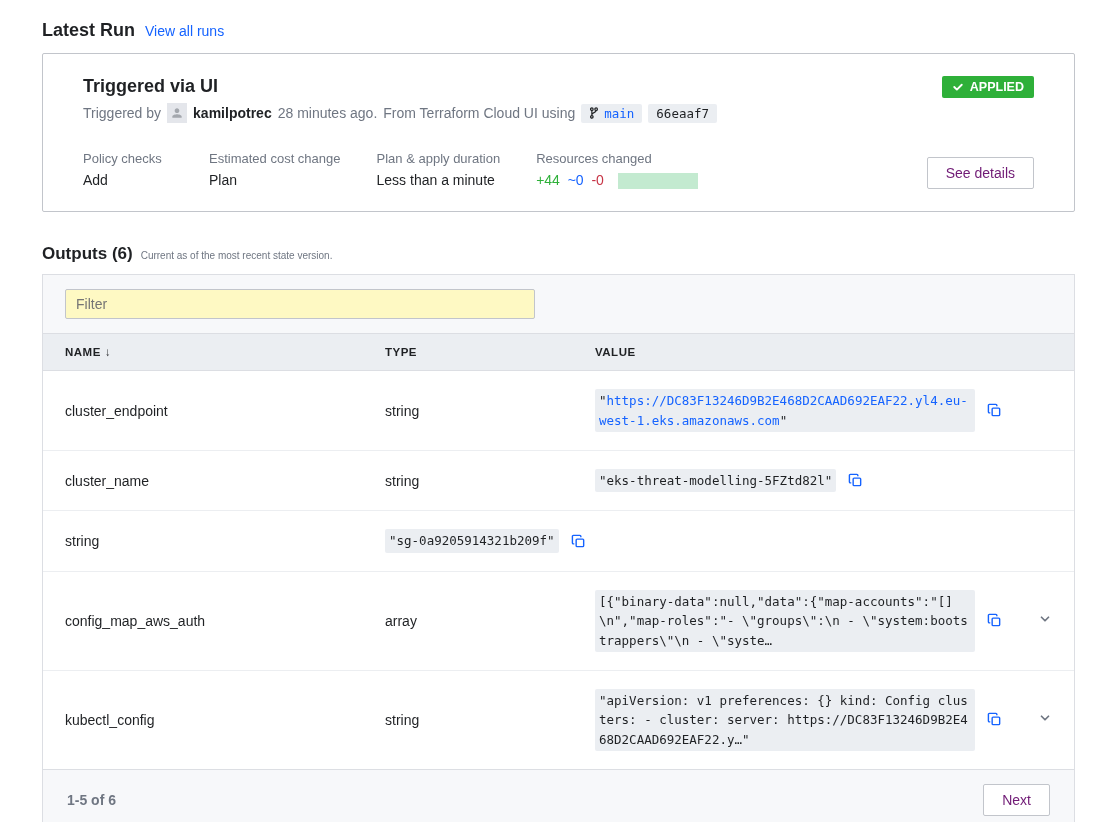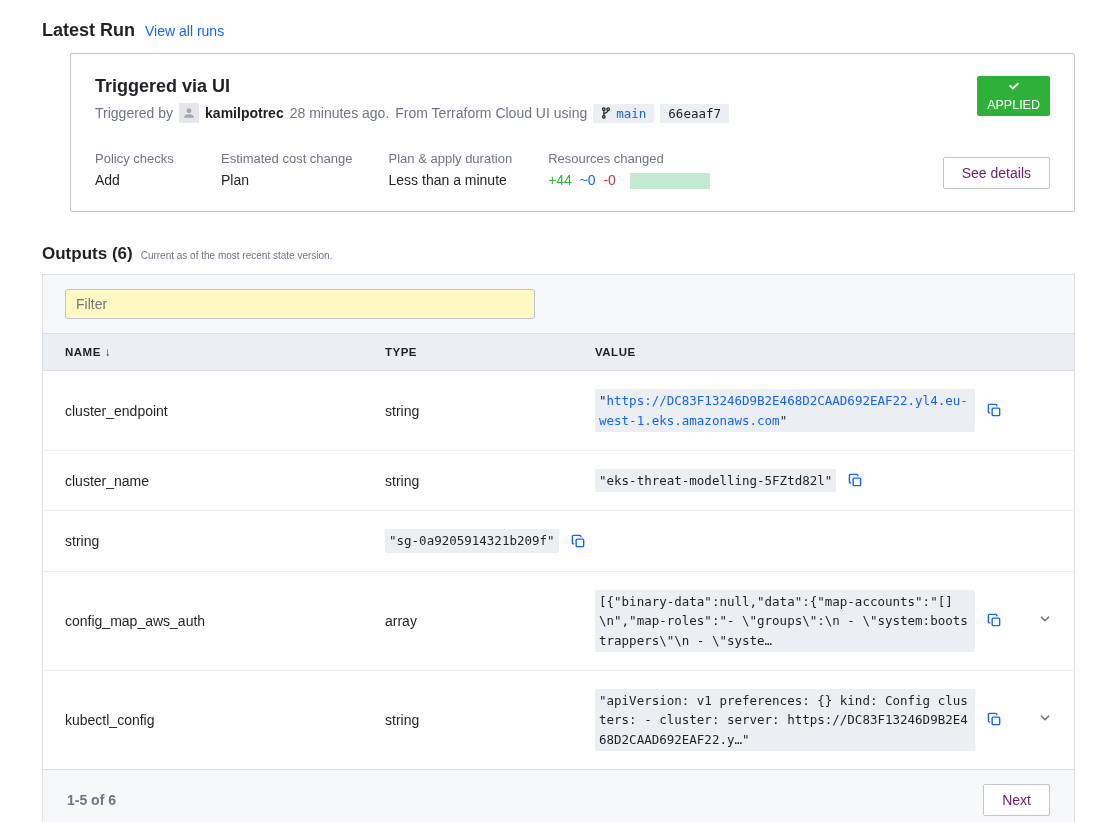--- a/index.html
+++ b/index.html
@@ -23,23 +23,22 @@
     color: #1f2124;
   }
   .link {
     color: #1563ff;
     cursor: pointer;
     font-size: 14px;
   }
   .run-card {
     border: 1px solid #c2c5cb;
     border-radius: 2px;
-    padding: 22px 24px;
+    padding: 22px 40px;
     margin-bottom: 32px;
-    margin-left: 28px;
   }
   .run-card-top {
     display: flex;
     justify-content: space-between;
     align-items: flex-start;
   }
   .run-card-title {
     font-size: 18px;
     font-weight: 600;
     margin: 0 0 6px 0;
@@ -71,28 +70,27 @@
     padding: 2px 8px;
     border-radius: 2px;
     font-family: "SFMono-Regular", Consolas, monospace;
     font-size: 12.5px;
     color: #1f2124;
   }
   .pill-branch { color: #1563ff; }
   .status-badge {
     background: #2eb039;
     color: #fff;
-    font-weight: 400;
+    font-weight: 700;
     font-size: 12.5px;
     padding: 4px 10px;
     border-radius: 2px;
     display: inline-flex;
     align-items: center;
     gap: 6px;
-    flex-direction: column;
   }
   .check-icon {
     width: 12px;
     height: 12px;
   }
   .run-meta-row {
     display: flex;
     justify-content: space-between;
     align-items: flex-end;
     margin-top: 28px;

